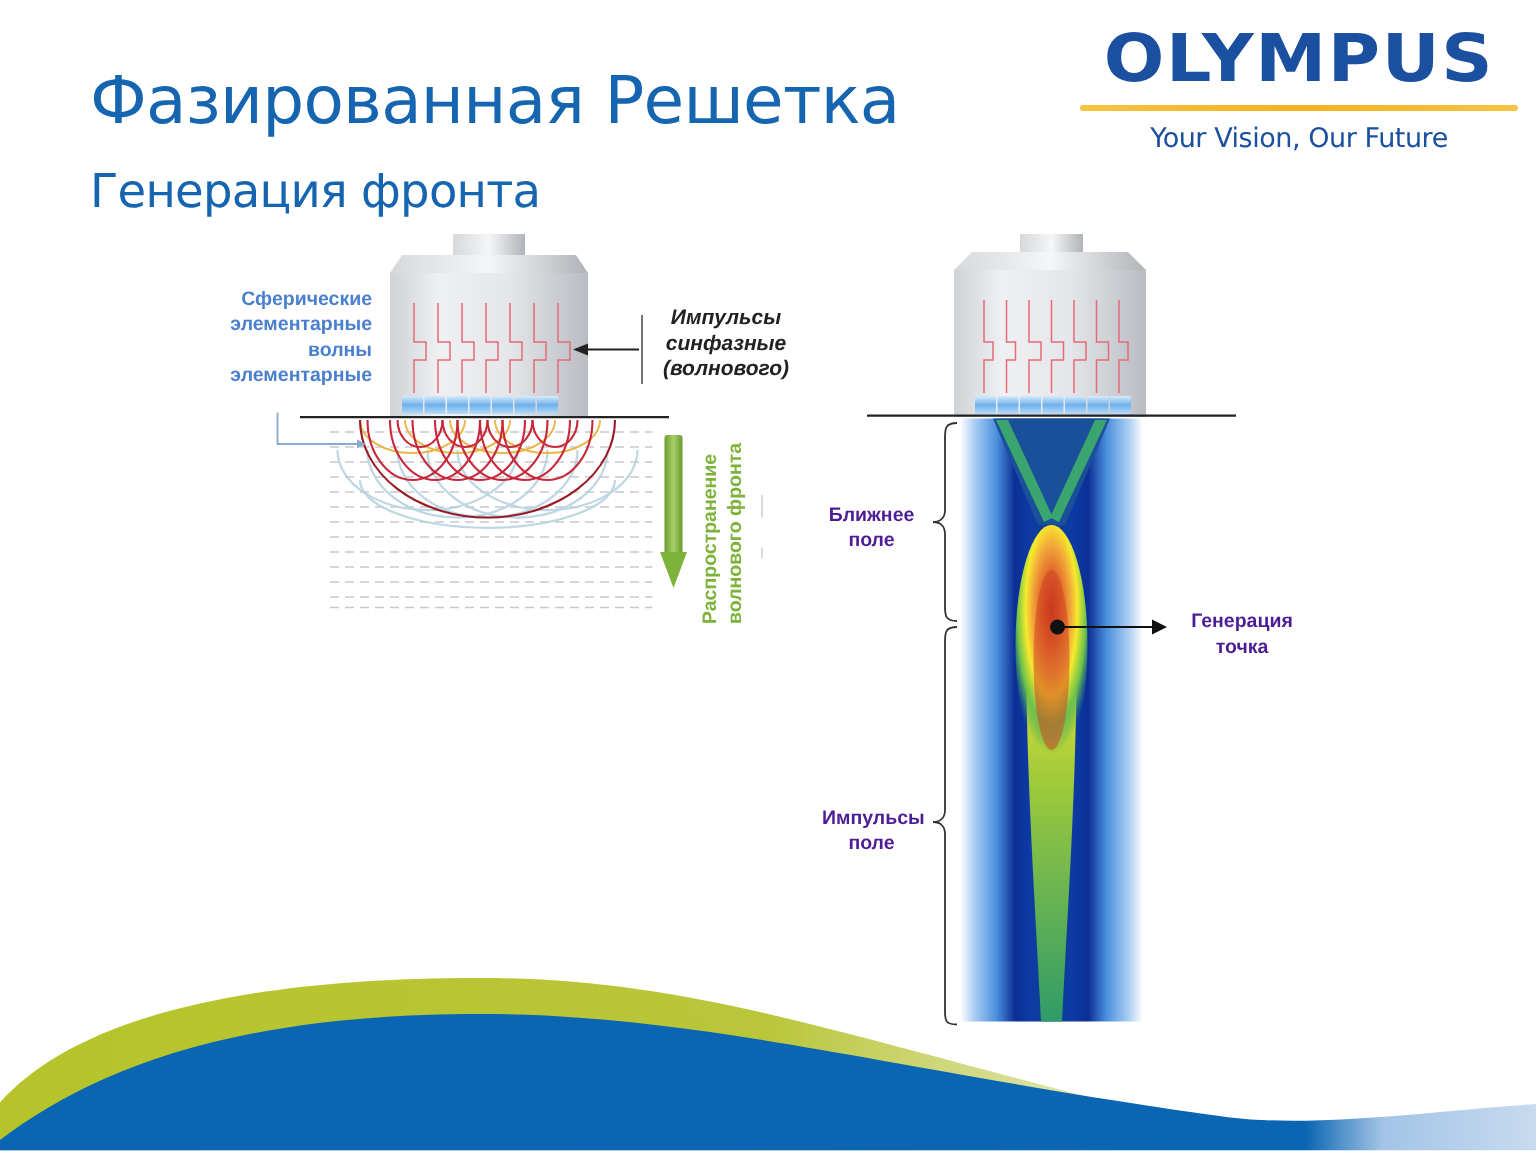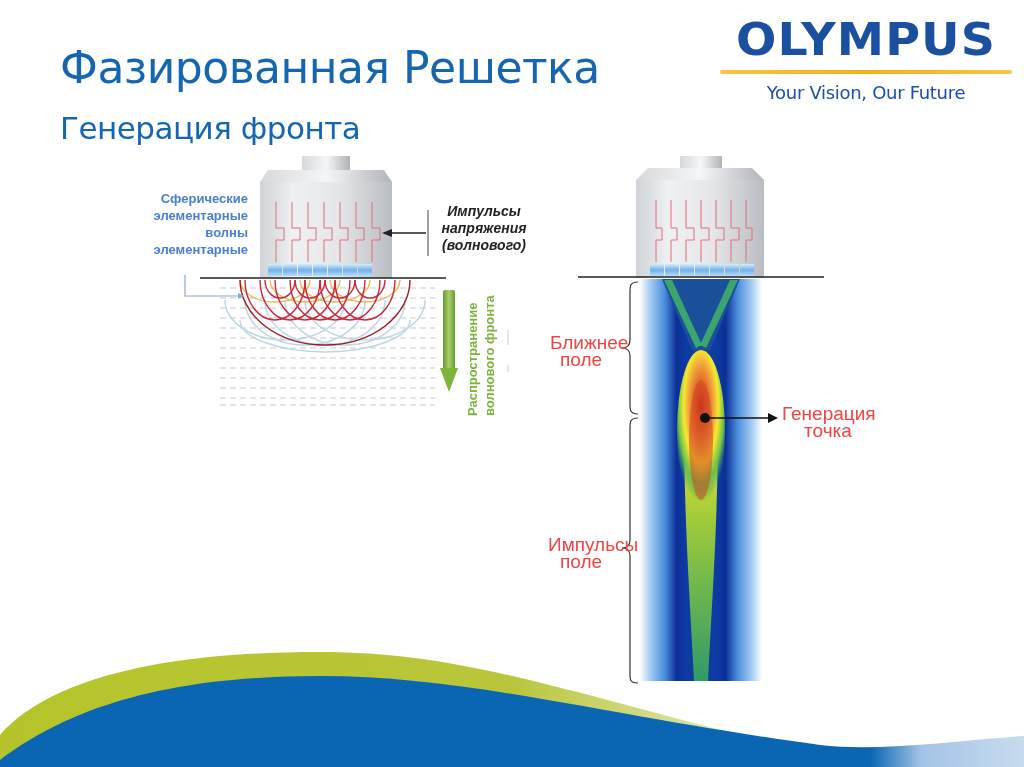--- a/index.html
+++ b/index.html
@@ -5,21 +5,21 @@
   html,body{margin:0;padding:0;}
   body{width:1024px;height:767px;position:relative;overflow:hidden;background:#ffffff;font-family:"Liberation Sans",sans-serif;}
   .abs{position:absolute;}
   .title{left:60px;top:42px;font-size:44px;color:#1565b0;font-family:"DejaVu Sans",sans-serif;letter-spacing:-0.5px;white-space:nowrap;text-align:right;}
   .subtitle{left:60px;top:110px;font-size:31px;color:#1565b0;font-family:"DejaVu Sans",sans-serif;letter-spacing:-0.5px;white-space:nowrap;}
   .logo{left:716px;top:14px;width:300px;text-align:center;}
   .logo-word{font-family:"DejaVu Sans",sans-serif;font-weight:bold;font-size:44px;color:#1b4fa0;letter-spacing:1px;line-height:52px;transform:scaleX(1.08);transform-origin:center;}
   .logo-bar{height:4px;background:linear-gradient(90deg,#f6c443,#f3b21e,#f6c443);margin:4px 4px 0 4px;border-radius:2px;}
   .logo-tag{font-family:"DejaVu Sans",sans-serif;font-size:18px;color:#1b4fa0;margin-top:8px;letter-spacing:-0.3px;}
   .lbl-blue{color:#4a7fce;font-weight:bold;font-size:13px;text-align:right;line-height:17px;}
-  .lbl-dark{color:#ef4444;font-weight:normal;font-size:19px;text-align:center;line-height:17px;}
+  .lbl-dark{color:#4c1d95;font-weight:bold;font-size:13px;text-align:center;line-height:17px;}
   .lbl-italic{color:#222;font-weight:bold;font-style:italic;font-size:14px;text-align:center;line-height:17px;}
   .lbl-green{color:#7db33a;font-weight:bold;font-size:13px;line-height:17px;white-space:nowrap;transform:rotate(-90deg);transform-origin:left top;}
   svg{position:absolute;left:0;top:0;}
 </style>
 </head>
 <body>
 
 <svg width="1024" height="767">
   <defs>
     <linearGradient id="greenFade" x1="0" y1="0" x2="1" y2="0">
@@ -236,21 +236,21 @@
 
 <div class="abs lbl-blue" style="left:128px;top:190px;width:120px;">
   <div>Сферические</div>
   <div>элементарные</div>
   <div>волны</div>
   <div>элементарные</div>
 </div>
 
 <div class="abs lbl-italic" style="left:424px;top:203px;width:120px;">
   <div>Импульсы</div>
-  <div>напряжения</div>
+  <div>синфазные</div>
   <div>(волнового)</div>
 </div>
 
 <div class="abs lbl-green" style="left:464px;top:416px;">
   <div>Распространение</div>
   <div>волнового фронта</div>
 </div>
 
 <div class="abs lbl-dark" style="left:550px;top:334px;width:62px;">
   <div>Ближнее</div>

